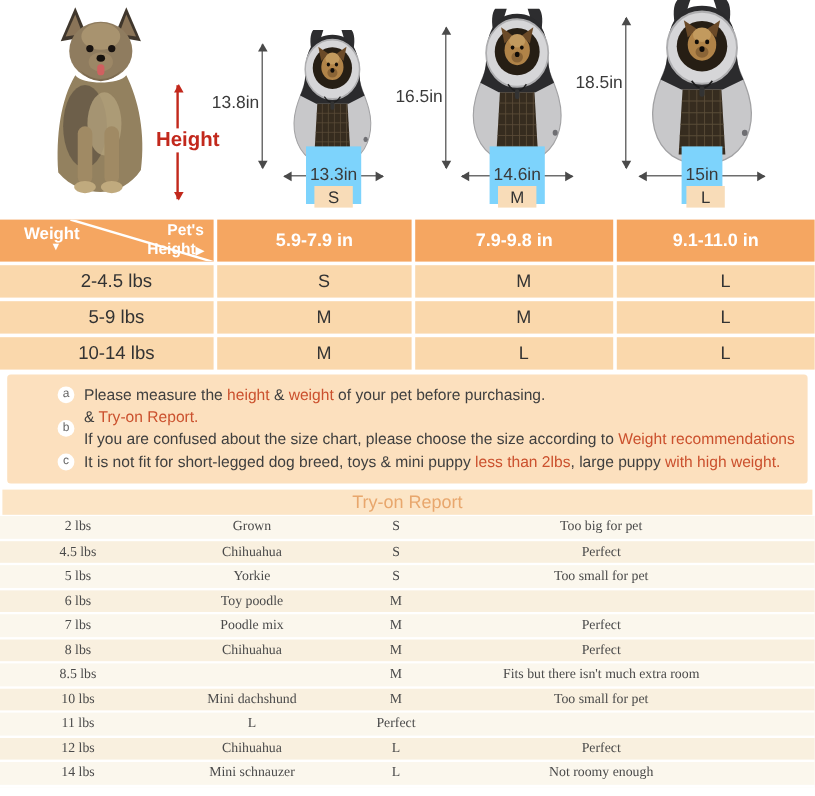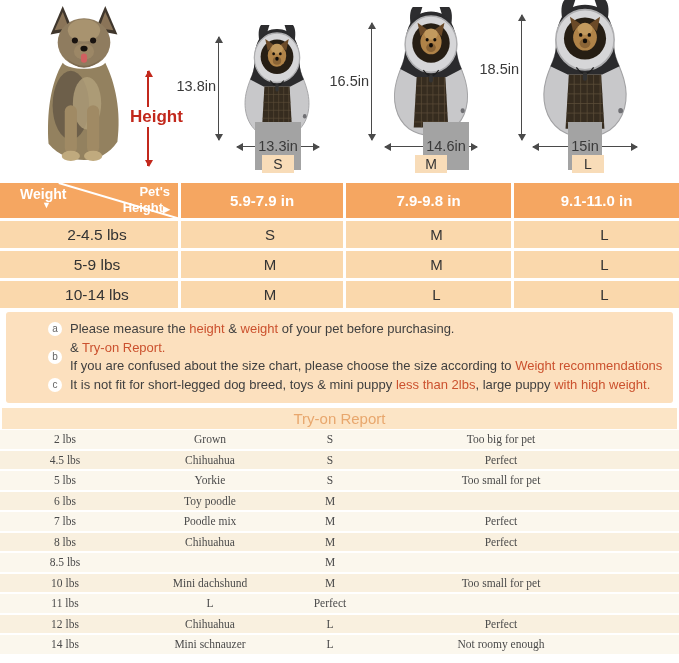--- a/index.html
+++ b/index.html
@@ -21,21 +21,21 @@
     border:4px solid transparent; border-top:7px solid var(--ac,#4a4a4a); border-bottom:none; }
   .h-arrow { position:absolute; height:0; border-top:1px solid var(--ac,#4a4a4a); }
   .h-arrow::before { content:""; position:absolute; left:-1px; top:-4.5px;
     border:4px solid transparent; border-right:7px solid var(--ac,#4a4a4a); border-left:none; }
   .h-arrow::after { content:""; position:absolute; right:-1px; top:-4.5px;
     border:4px solid transparent; border-left:7px solid var(--ac,#4a4a4a); border-right:none; }
   .height-varrow { --ac: var(--height-red,#C2281C); border-left-width:2px; }
   .dim-label { position:absolute; font-size:14.5px; color:#3a3a3a; }
   .v-dim { text-align:right; }
   .h-dim { text-align:center; }
-  .h-dim span { background:#a3a3a3; padding:16px 3px; }
+  .h-dim span { background:#7dd3fc; padding:16px 3px; }
   .pack-svg { position:absolute; }
   .size-badge { position:absolute; width:32px; height:18px; line-height:18px; text-align:center;
     background:var(--badge-bg,#F8DCB8); color:#333; font-size:14px; }
 
   
   .size-grid { margin:2px 0 0 0; display:grid; grid-template-columns:178px 162px 165px 1fr;
     gap:3px; background:#fff; }
   .st-corner { position:relative; background:var(--header-orange,#F5A661); height:35px; overflow:hidden; }
   .st-corner svg { position:absolute; inset:0; width:100%; height:100%; }
   .corner-weight { position:absolute; left:20px; top:3px; color:#fff; font-weight:bold; font-size:14px; }
@@ -152,21 +152,21 @@
   <div class="dim-label h-dim" style="left:237px; top:138px; width:82px;">
     <span>13.3in</span></div>
   <div class="size-badge" style="left:262px; top:155px;">S</div>
 
   <div class="dim-label v-dim" style="left:325px; top:73px; width:44px;">16.5in</div>
   <div class="v-arrow" style="left:371px; top:23px; height:117px;"></div>
   <svg class="pack-svg" style="left:383px; top:7px;" width="96" height="133" viewBox="0 0 100 118" preserveAspectRatio="none">
       <use href="#bp"></use>
     </svg>
   <div class="h-arrow" style="left:385px; top:146px; width:92px;"></div>
-  <div class="dim-label h-dim" style="left:400px; top:138px; width:92px;">
+  <div class="dim-label h-dim" style="left:385px; top:138px; width:92px;">
     <span>14.6in</span></div>
   <div class="size-badge" style="left:415px; top:155px;">M</div>
 
   <div class="dim-label v-dim" style="left:475px; top:61px; width:44px;">18.5in</div>
   <div class="v-arrow" style="left:521px; top:15px; height:125px;"></div>
   <svg class="pack-svg" style="left:531px; top:0;" width="108" height="142" viewBox="0 0 100 118" preserveAspectRatio="none">
       <use href="#bp"></use>
     </svg>
   <div class="h-arrow" style="left:533px; top:146px; width:104px;"></div>
   <div class="dim-label h-dim" style="left:533px; top:138px; width:104px;">
@@ -262,20 +262,21 @@
     <div class="t-row">
       <div>8 lbs</div>
       <div>Chihuahua</div>
       <div>M</div>
       <div>Perfect</div>
     </div>
     <div class="t-row">
       <div>8.5 lbs</div>
       <div></div>
       <div>M</div>
+      <div>Fits but there isn't much extra room</div>
     </div>
     <div class="t-row">
       <div>10 lbs</div>
       <div>Mini dachshund</div>
       <div>M</div>
       <div>Too small for pet</div>
     </div>
     <div class="t-row">
       <div>11 lbs</div>
       <div>L</div>

